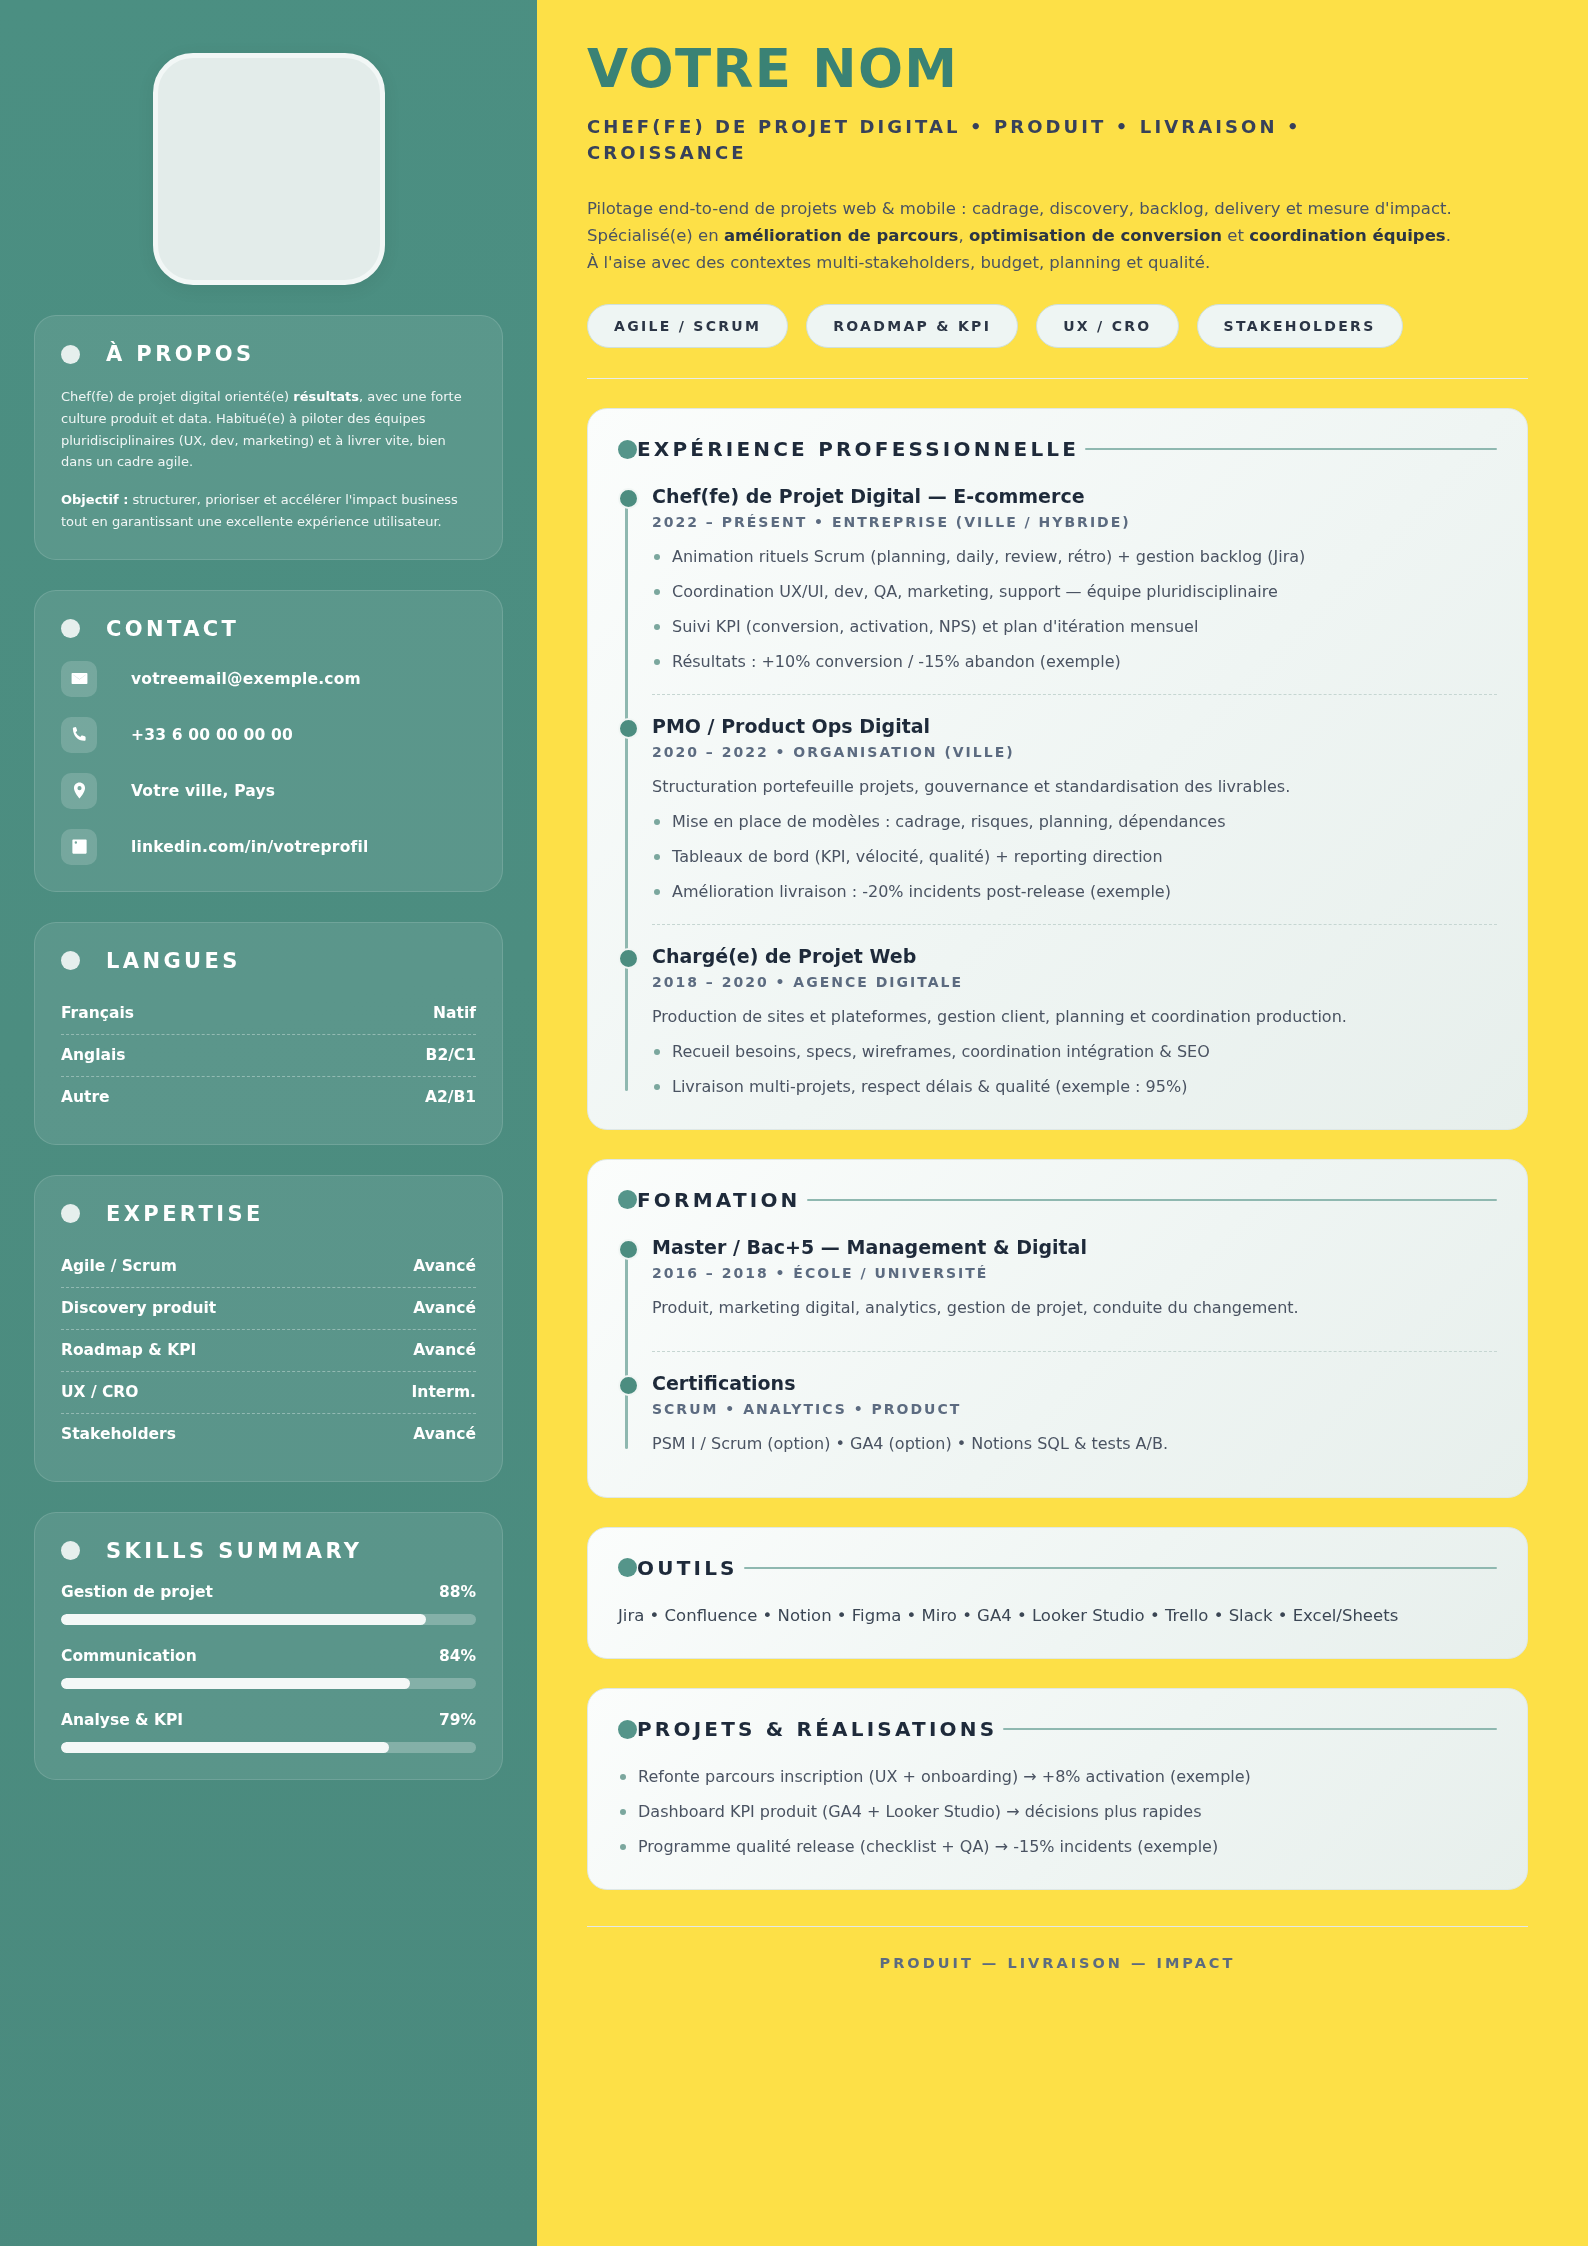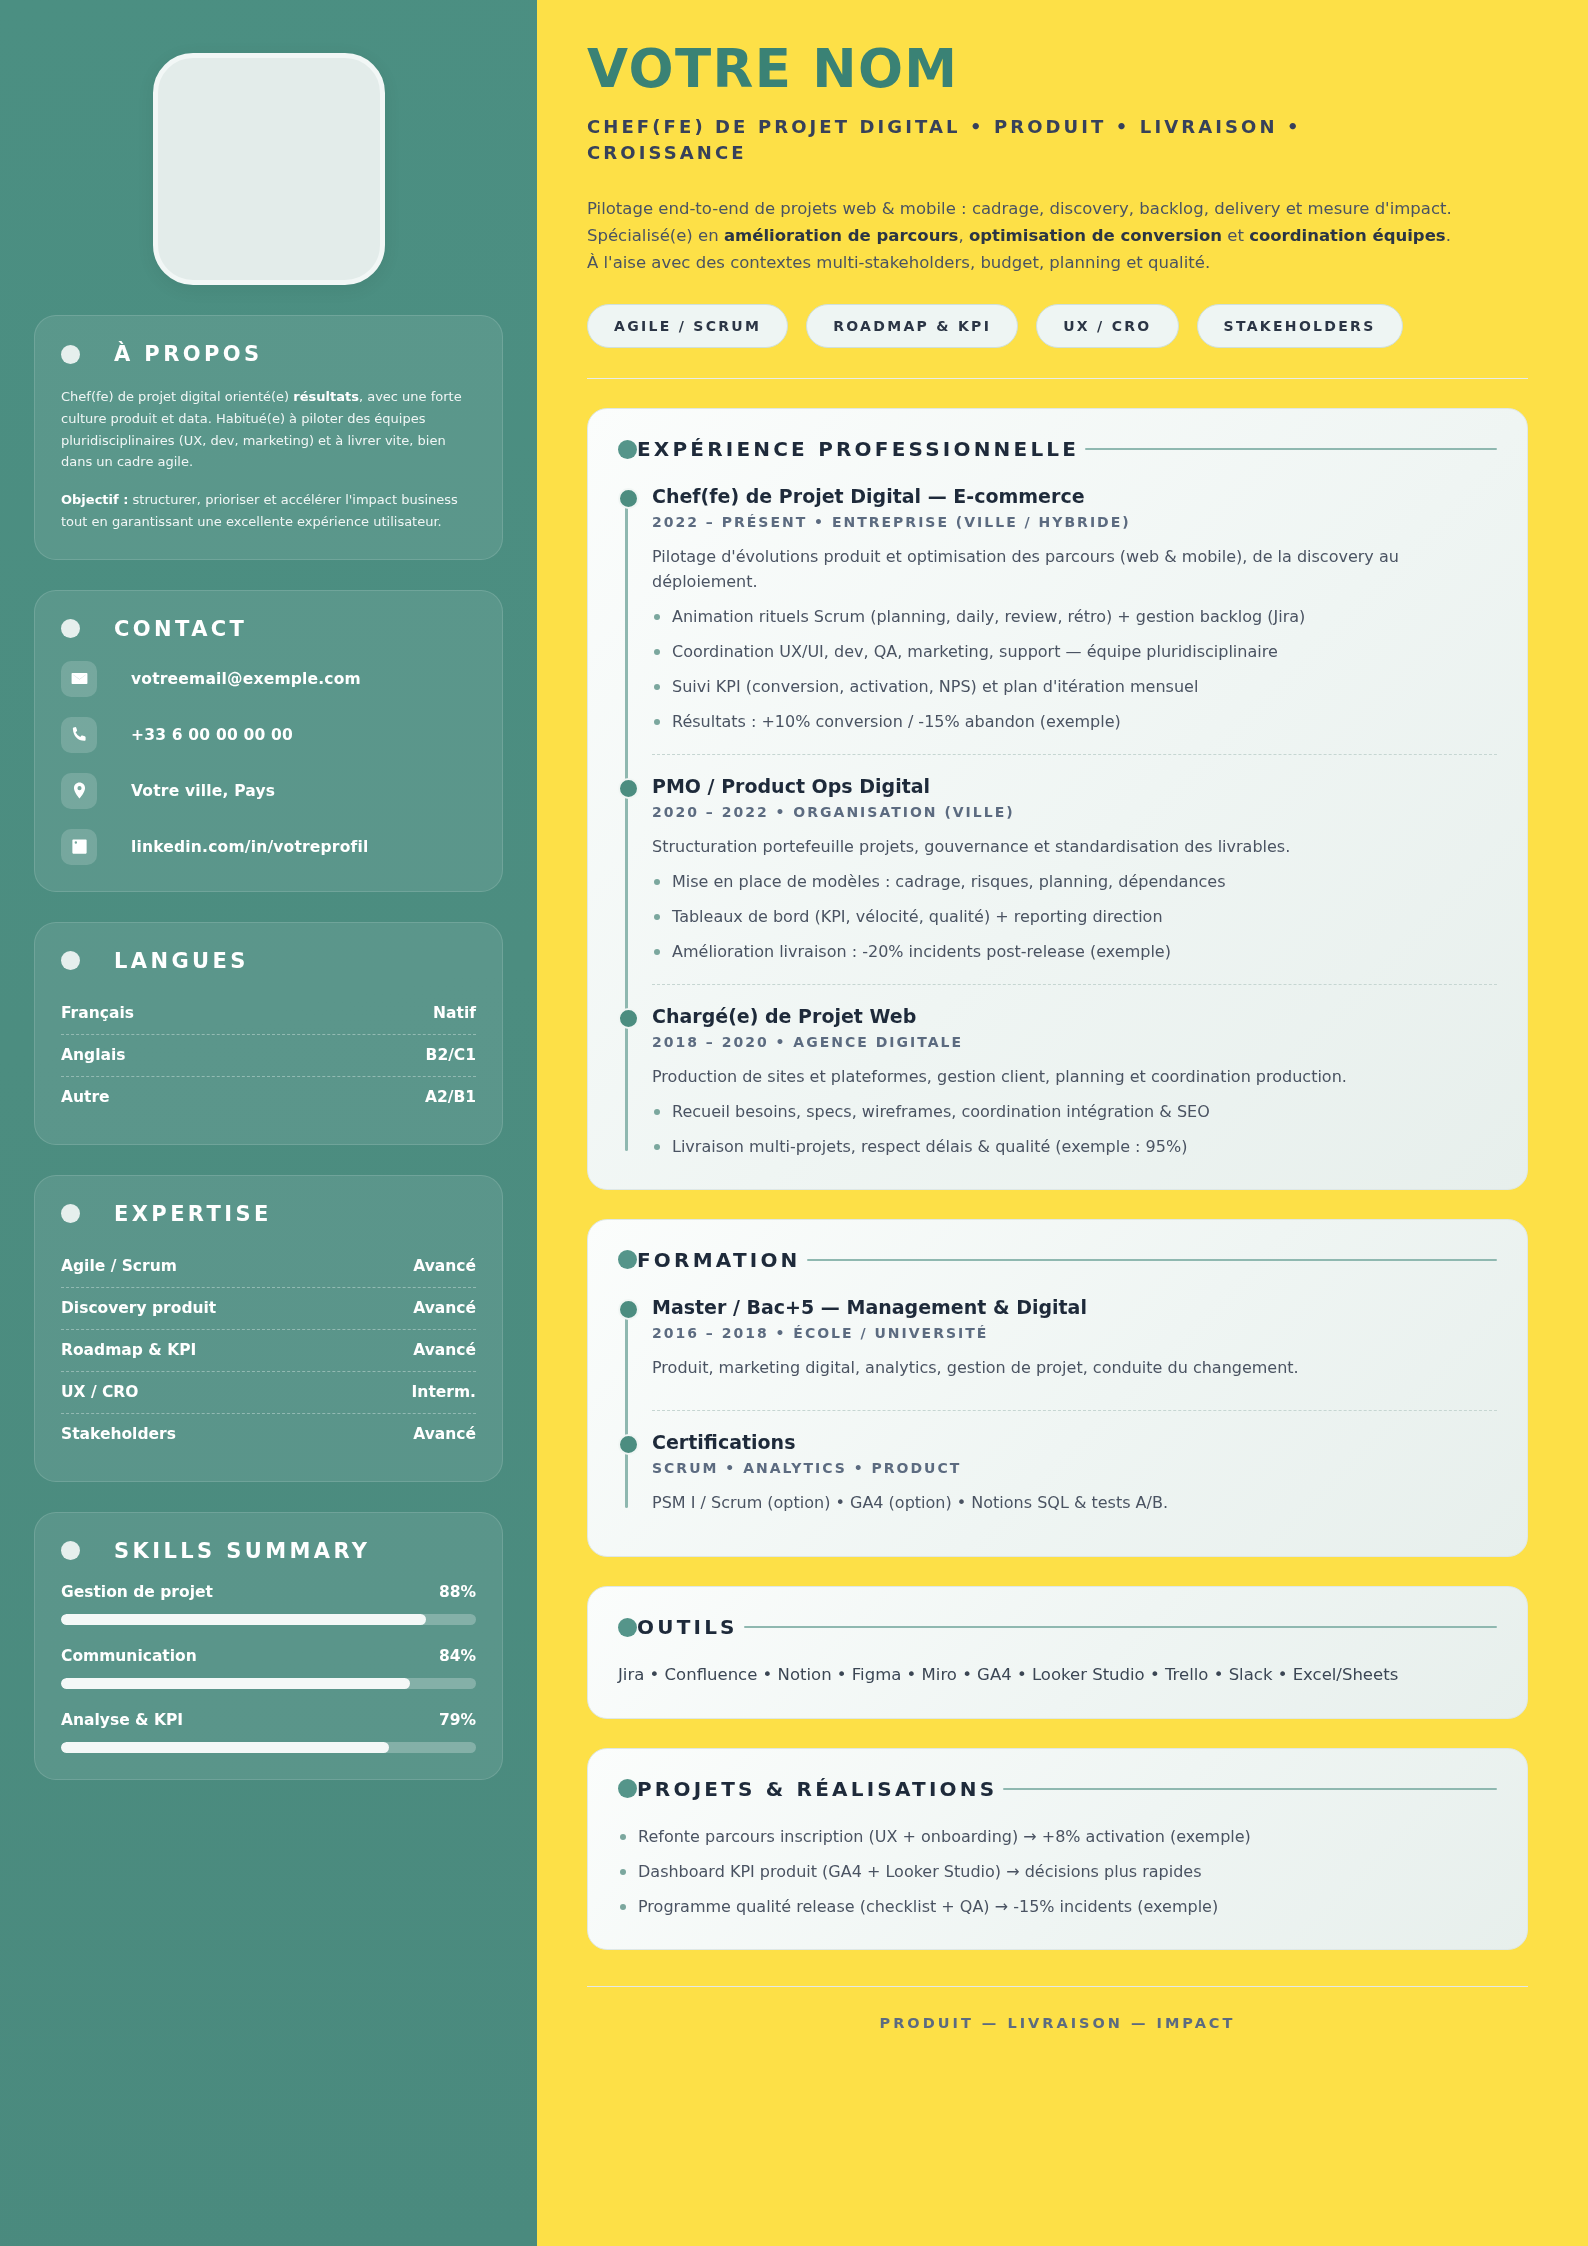--- a/index.html
+++ b/index.html
@@ -34,21 +34,21 @@
 
   .card {
     position: relative;
     margin-top: 30px;
     background: rgba(255,255,255,0.085);
     border: 1px solid rgba(255,255,255,0.13);
     border-radius: 22px;
     padding: 26px 26px 26px 26px;
   }
 
-  .card-head { display: flex; align-items: center; gap: 34px; margin-bottom: 20px; }
+  .card-head { display: flex; align-items: center; gap: 26px; margin-bottom: 20px; }
   .dot-white {
     width: 19px; height: 19px; border-radius: 50%;
     background: #e6efed; flex: 0 0 19px;
   }
   .card-title {
     color: #ffffff;
     font-size: 21px;
     font-weight: 700;
     letter-spacing: 3.4px;
     text-transform: uppercase;
@@ -376,21 +376,20 @@
         <span class="dot-green"></span>
         <span class="panel-title">EXPÉRIENCE PROFESSIONNELLE</span>
         <span class="rule"></span>
       </div>
 
       <div class="timeline">
 
         <div class="tl-item">
           <div class="job-title">Chef(fe) de Projet Digital — E-commerce</div>
           <div class="job-meta">2022 – PRÉSENT • ENTREPRISE (VILLE / HYBRIDE)</div>
-          <div class="job-desc">Pilotage d'évolutions produit et optimisation des parcours (web &amp; mobile), de la discovery au déploiement.</div>
           <ul class="blist">
             <li>Animation rituels Scrum (planning, daily, review, rétro) + gestion backlog (Jira)</li>
             <li>Coordination UX/UI, dev, QA, marketing, support — équipe pluridisciplinaire</li>
             <li>Suivi KPI (conversion, activation, NPS) et plan d'itération mensuel</li>
             <li>Résultats : +10% conversion / -15% abandon (exemple)</li>
           </ul>
         </div>
 
         <div class="tl-item">
           <div class="job-title">PMO / Product Ops Digital</div>

